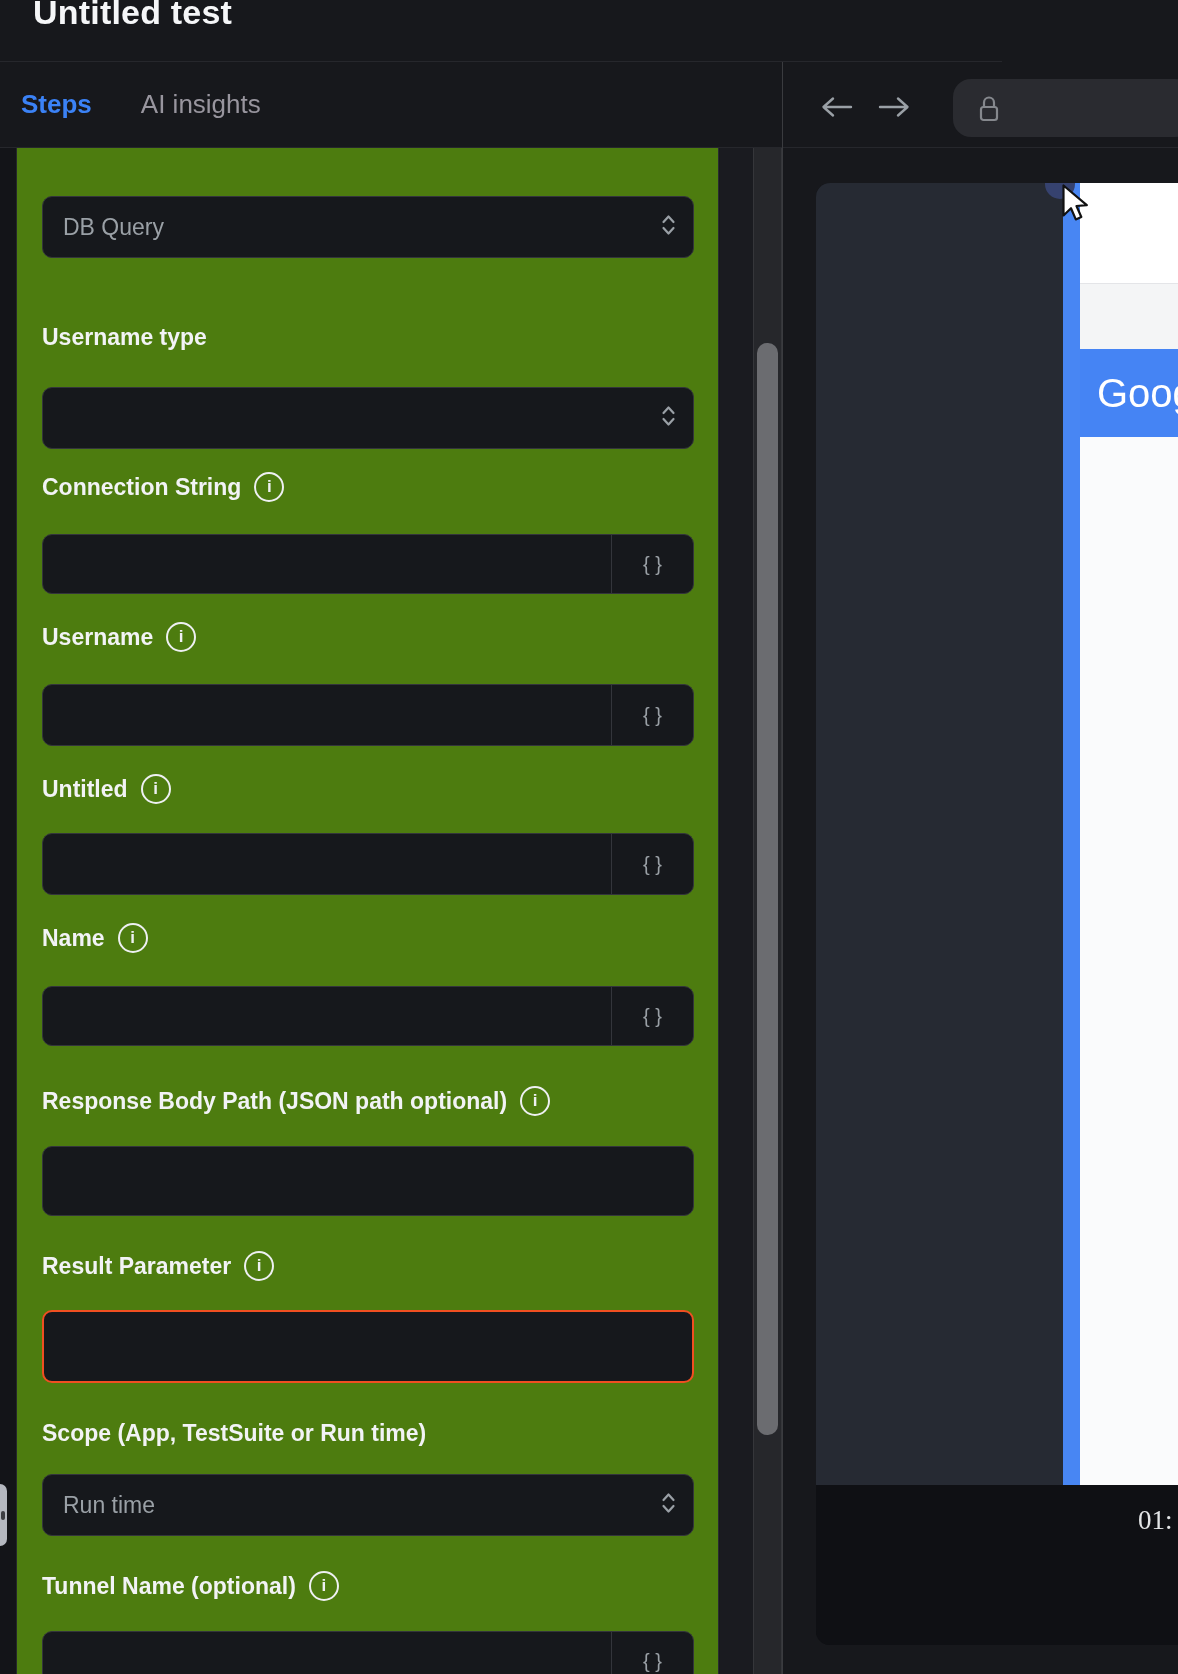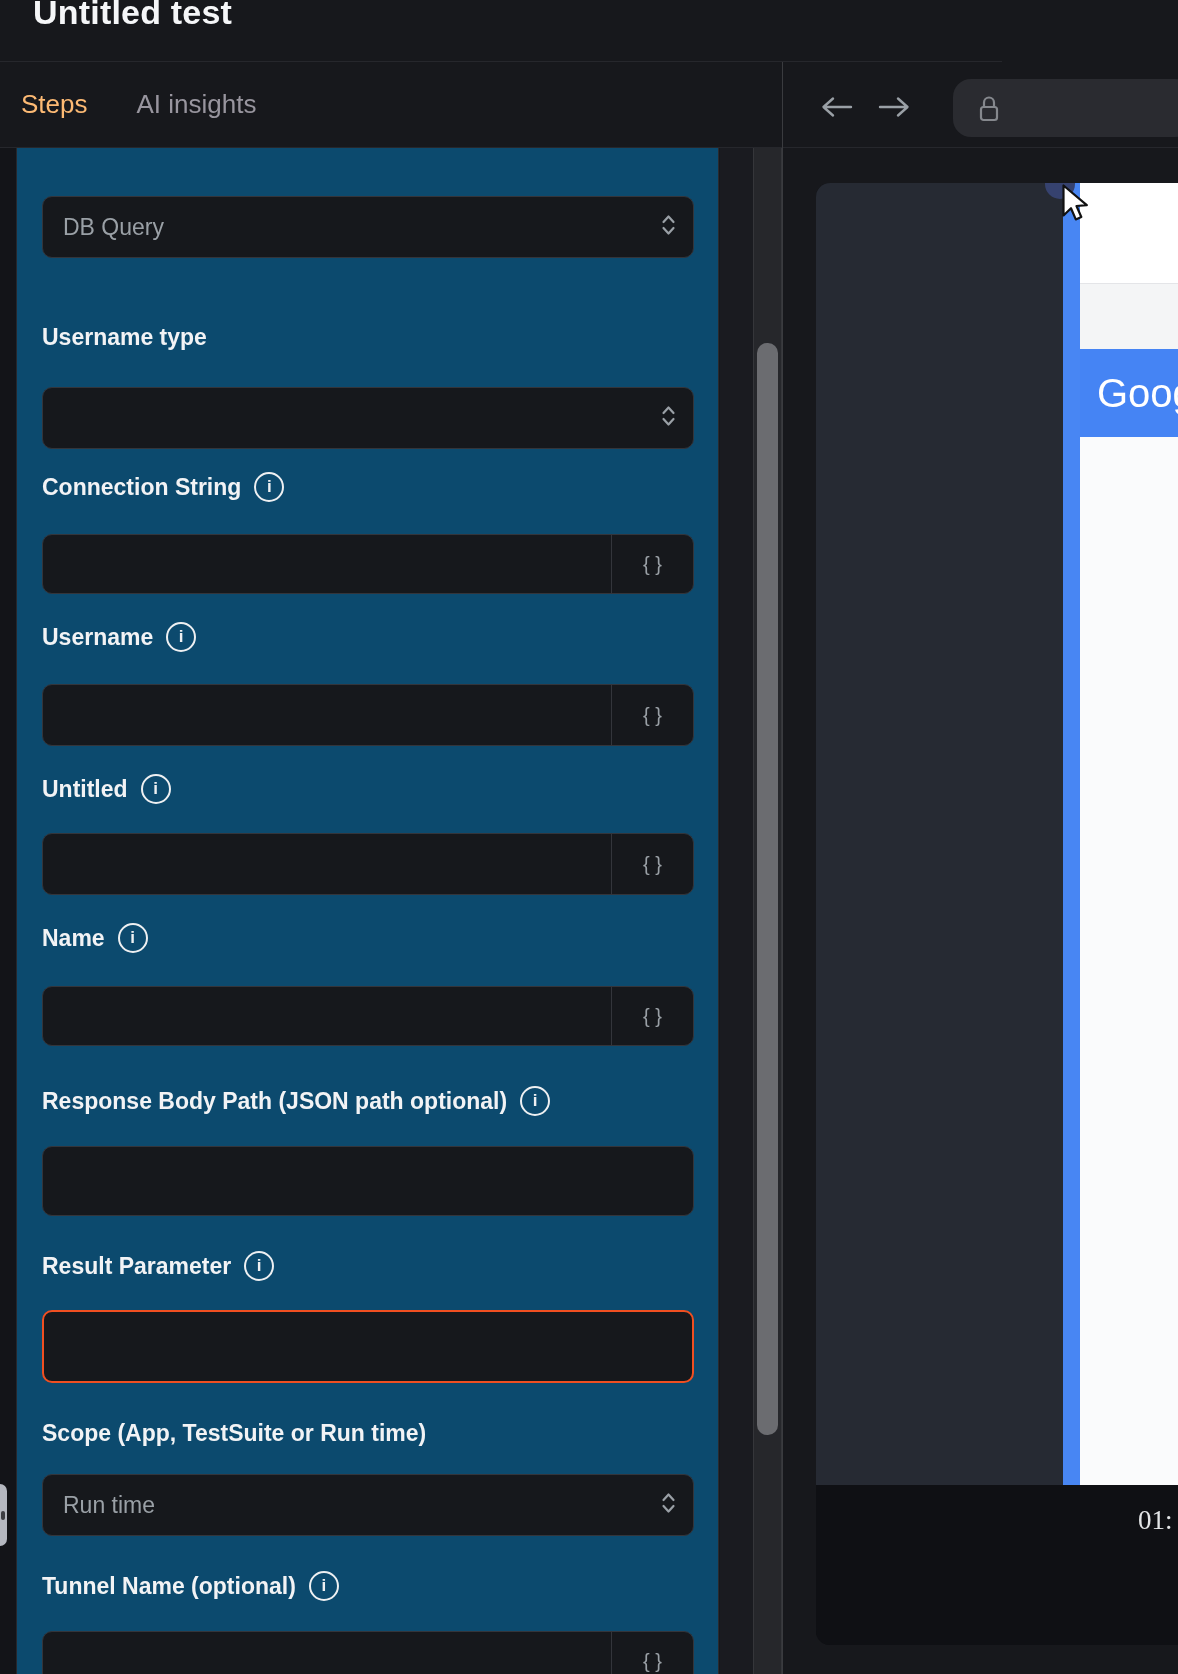--- a/index.html
+++ b/index.html
@@ -10,33 +10,33 @@
   #titlebar { position:absolute; left:0; top:0; width:1002px; height:62px;
               background:#17181c; border-bottom:1px solid #26272c; overflow:hidden; z-index:30; }
   #titlebar .title { position:absolute; left:33px; top:-7px; font-size:34px; font-weight:700;
                      color:#f5f6f8; letter-spacing:.2px; white-space:nowrap; }
 
   
   #tabsbar { position:absolute; left:0; top:62px; width:782px; height:86px; background:#17181c;
              border-bottom:1px solid #26272c; display:flex; align-items:center; gap:49px;
              padding-left:21px; z-index:20; }
   .tab { font-size:26px; color:#98959e; cursor:default; white-space:nowrap; }
-  .tab.active { color:#fdba74; font-weight:400; }
+  .tab.active { color:#3b82f6; font-weight:700; }
 
   
   #leftrail { position:absolute; left:0; top:148px; width:17px; height:1526px;
               background:#131418; border-right:1px solid #26272c; }
   #edge-handle { position:absolute; left:-7px; top:1484px; width:14px; height:62px;
                  background:#b5b8c0; border-radius:8px; z-index:40; }
   #edge-handle .dot { position:absolute; right:2px; top:27px; width:4px; height:9px;
                       border-radius:2px; background:#3c3d42; }
 
   
   #panel { position:absolute; left:17px; top:148px; width:702px; height:1526px;
-           background:#0c4a6e; border-right:1px solid #292a2f; overflow:hidden; }
+           background:#4d7c0f; border-right:1px solid #292a2f; overflow:hidden; }
   #panel .inner { padding:48px 25px 0 25px; }
 
   .field { width:652px; height:62px; background:#16181c; border:1px solid #33353b;
            border-radius:10px; position:relative; display:flex; align-items:stretch; }
   .field .val { align-self:center; padding-left:20px; font-size:23px; color:#9aa0a6; }
   .field .chev { position:absolute; right:16px; top:50%; transform:translateY(-50%); }
 
   .group-label { display:flex; align-items:center; gap:13px; height:30px;
                  font-size:23px; font-weight:600; color:#f2f3f5; }
   .info { display:inline-flex; align-items:center; justify-content:center; width:30px; height:30px;

